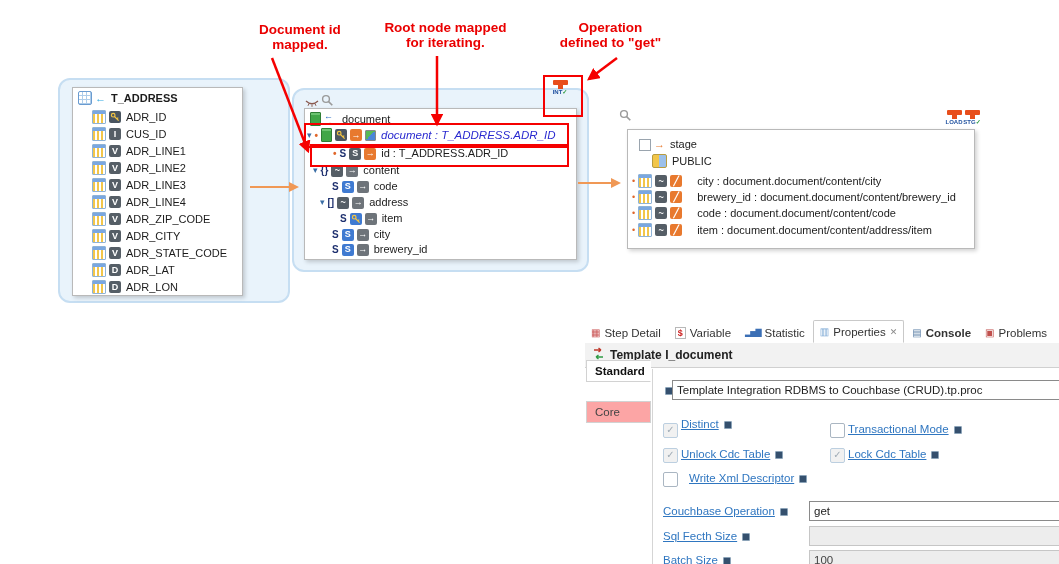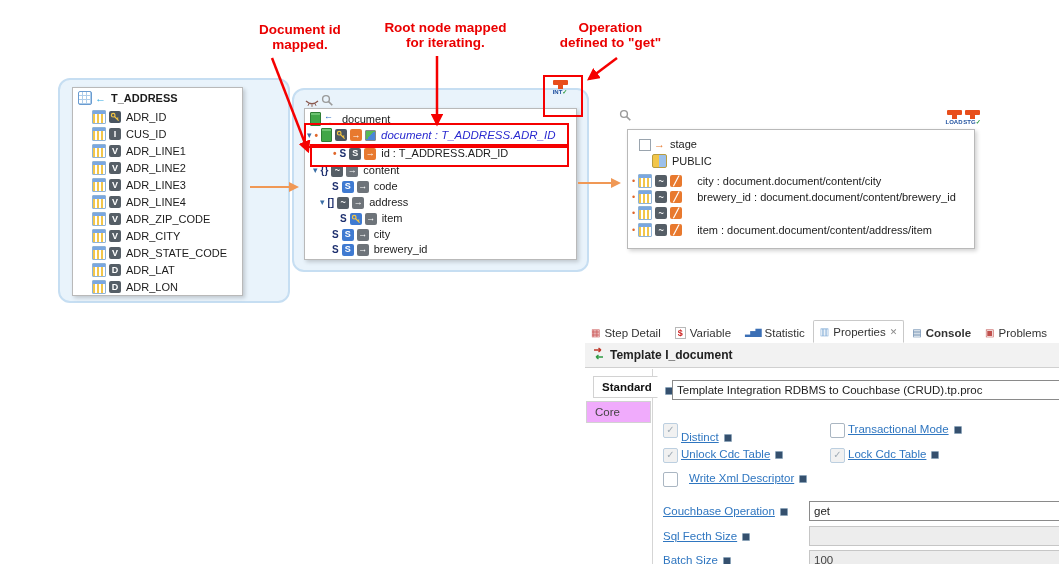--- a/index.html
+++ b/index.html
@@ -62,21 +62,21 @@
   
   .tabbar{position:absolute;left:585px;top:322px;width:474px;height:21px;display:flex;
           align-items:flex-end;gap:2px;border-bottom:1px solid #c9c9c9;background:#fff;font-size:11.5px;}
   .tab{display:flex;align-items:center;gap:4px;padding:3px 6px 3px 6px;color:#333;height:15px;}
   .tab.sel{background:#fff;border:1px solid #c9c9c9;border-bottom:1px solid #fff;border-radius:2px 2px 0 0;}
   .tab .ticon{font-size:10px;flex:none;}
   .titlebar{position:absolute;left:585px;top:343px;width:474px;height:25px;background:#f2f2f2;
             border-bottom:1px solid #d0d0d0;display:flex;align-items:center;gap:5px;padding-left:7px;
             box-sizing:border-box;font-size:12px;font-weight:bold;color:#222;}
   .sidetab{position:absolute;left:586px;width:65px;height:22px;font-size:11.5px;display:flex;
-           align-items:center;padding-left:8px;border:1px solid #d2d2d2;box-sizing:border-box;background:#f0abfc;color:#444;}
+           align-items:center;padding-left:8px;border:1px solid #d2d2d2;box-sizing:border-box;background:#fca5a5;color:#444;}
   .sidetab.sel{background:#fff;font-weight:bold;color:#111;border-right:1px solid #fff;}
   .vline{position:absolute;background:#d5d5d5;width:1px;}
   .plink{position:absolute;color:#2f76c0;text-decoration:underline;font-size:11.5px;white-space:nowrap;}
   .psq{display:inline-block;width:6px;height:6px;background:#35506e;border:1px solid #8ba3b8;
        border-radius:1px;margin-left:5px;vertical-align:middle;}
   .cb{position:absolute;width:13px;height:13px;border:1px solid #aab6c2;background:#fff;border-radius:2px;
       font-size:10px;line-height:12px;text-align:center;color:#9fabb5;}
   .cb.checked{background:#f1f1f1;border-color:#bccfe0;}
   .tinput{position:absolute;height:16px;border:1px solid #8a8a8a;background:#fff;font-size:11.5px;
           padding:1px 4px;line-height:16px;white-space:nowrap;overflow:hidden;}
@@ -303,20 +303,21 @@
     <span class="colico"></span>
     <span class="ibox dark">~</span>
     <span class="ibox orange">╱</span>
     <span class="lbl" style="padding-left:12px;">brewery_id : document.document/content/brewery_id</span>
   </div>
   <div class="trow" style="left:632px;top:206px;">
     <span class="star">•</span>
     <span class="colico"></span>
     <span class="ibox dark">~</span>
     <span class="ibox orange">╱</span>
+    <span class="lbl" style="padding-left:12px;">code : document.document/content/code</span>
   </div>
   <div class="trow" style="left:632px;top:223px;">
     <span class="star">•</span>
     <span class="colico"></span>
     <span class="ibox dark">~</span>
     <span class="ibox orange">╱</span>
     <span class="lbl" style="padding-left:12px;">item : document.document/content/address/item</span>
   </div>
 
   <div class="annot" style="left:225px;top:22px;width:150px;">Document id
@@ -356,32 +357,32 @@
 
   <div class="titlebar">
     <span><svg width="13" height="13">
           <path d="M2 3 h7 M9 3 l-2.5 -2 M9 3 l-2.5 2" stroke="#c0392b" stroke-width="1.4" fill="none"></path>
           <path d="M11 10 h-7 M4 10 l2.5 -2 M4 10 l2.5 2" stroke="#2e9b44" stroke-width="1.4" fill="none"></path>
         </svg></span>
     <span>Template I_document</span>
   </div>
 
   <div class="vline" style="left:652px;top:369px;height:195px;"></div>
-  <div class="sidetab sel" style="top:376px;margin-left:7px;">
+  <div class="sidetab sel" style="top:360px;">
       <span>Standard</span>
     </div>
   <div class="sidetab" style="top:401px;">
       <span>Core</span>
     </div>
 
   <span class="psq" style="position:absolute;left:660px;top:387px;"></span>
   <div class="tinput" style="left:672px;top:380px;width:380px;">Template Integration RDBMS to Couchbase (CRUD).tp.proc</div>
 
   <div class="cb checked" style="left:663px;top:423px;">✓</div>
-  <a class="plink" style="left:681px;top:431px;"><span>Distinct</span><span class="psq"></span></a>
+  <a class="plink" style="left:681px;top:418px;"><span>Distinct</span><span class="psq"></span></a>
 
   <div class="cb checked" style="left:663px;top:448px;">✓</div>
   <a class="plink" style="left:681px;top:448px;"><span>Unlock Cdc Table</span><span class="psq"></span></a>
 
   <div class="cb" style="left:663px;top:472px;"></div>
   <a class="plink" style="left:689px;top:472px;"><span>Write Xml Descriptor</span><span class="psq"></span></a>
 
   <div class="cb" style="left:830px;top:423px;"></div>
   <a class="plink" style="left:848px;top:423px;"><span>Transactional Mode</span><span class="psq"></span></a>
 

